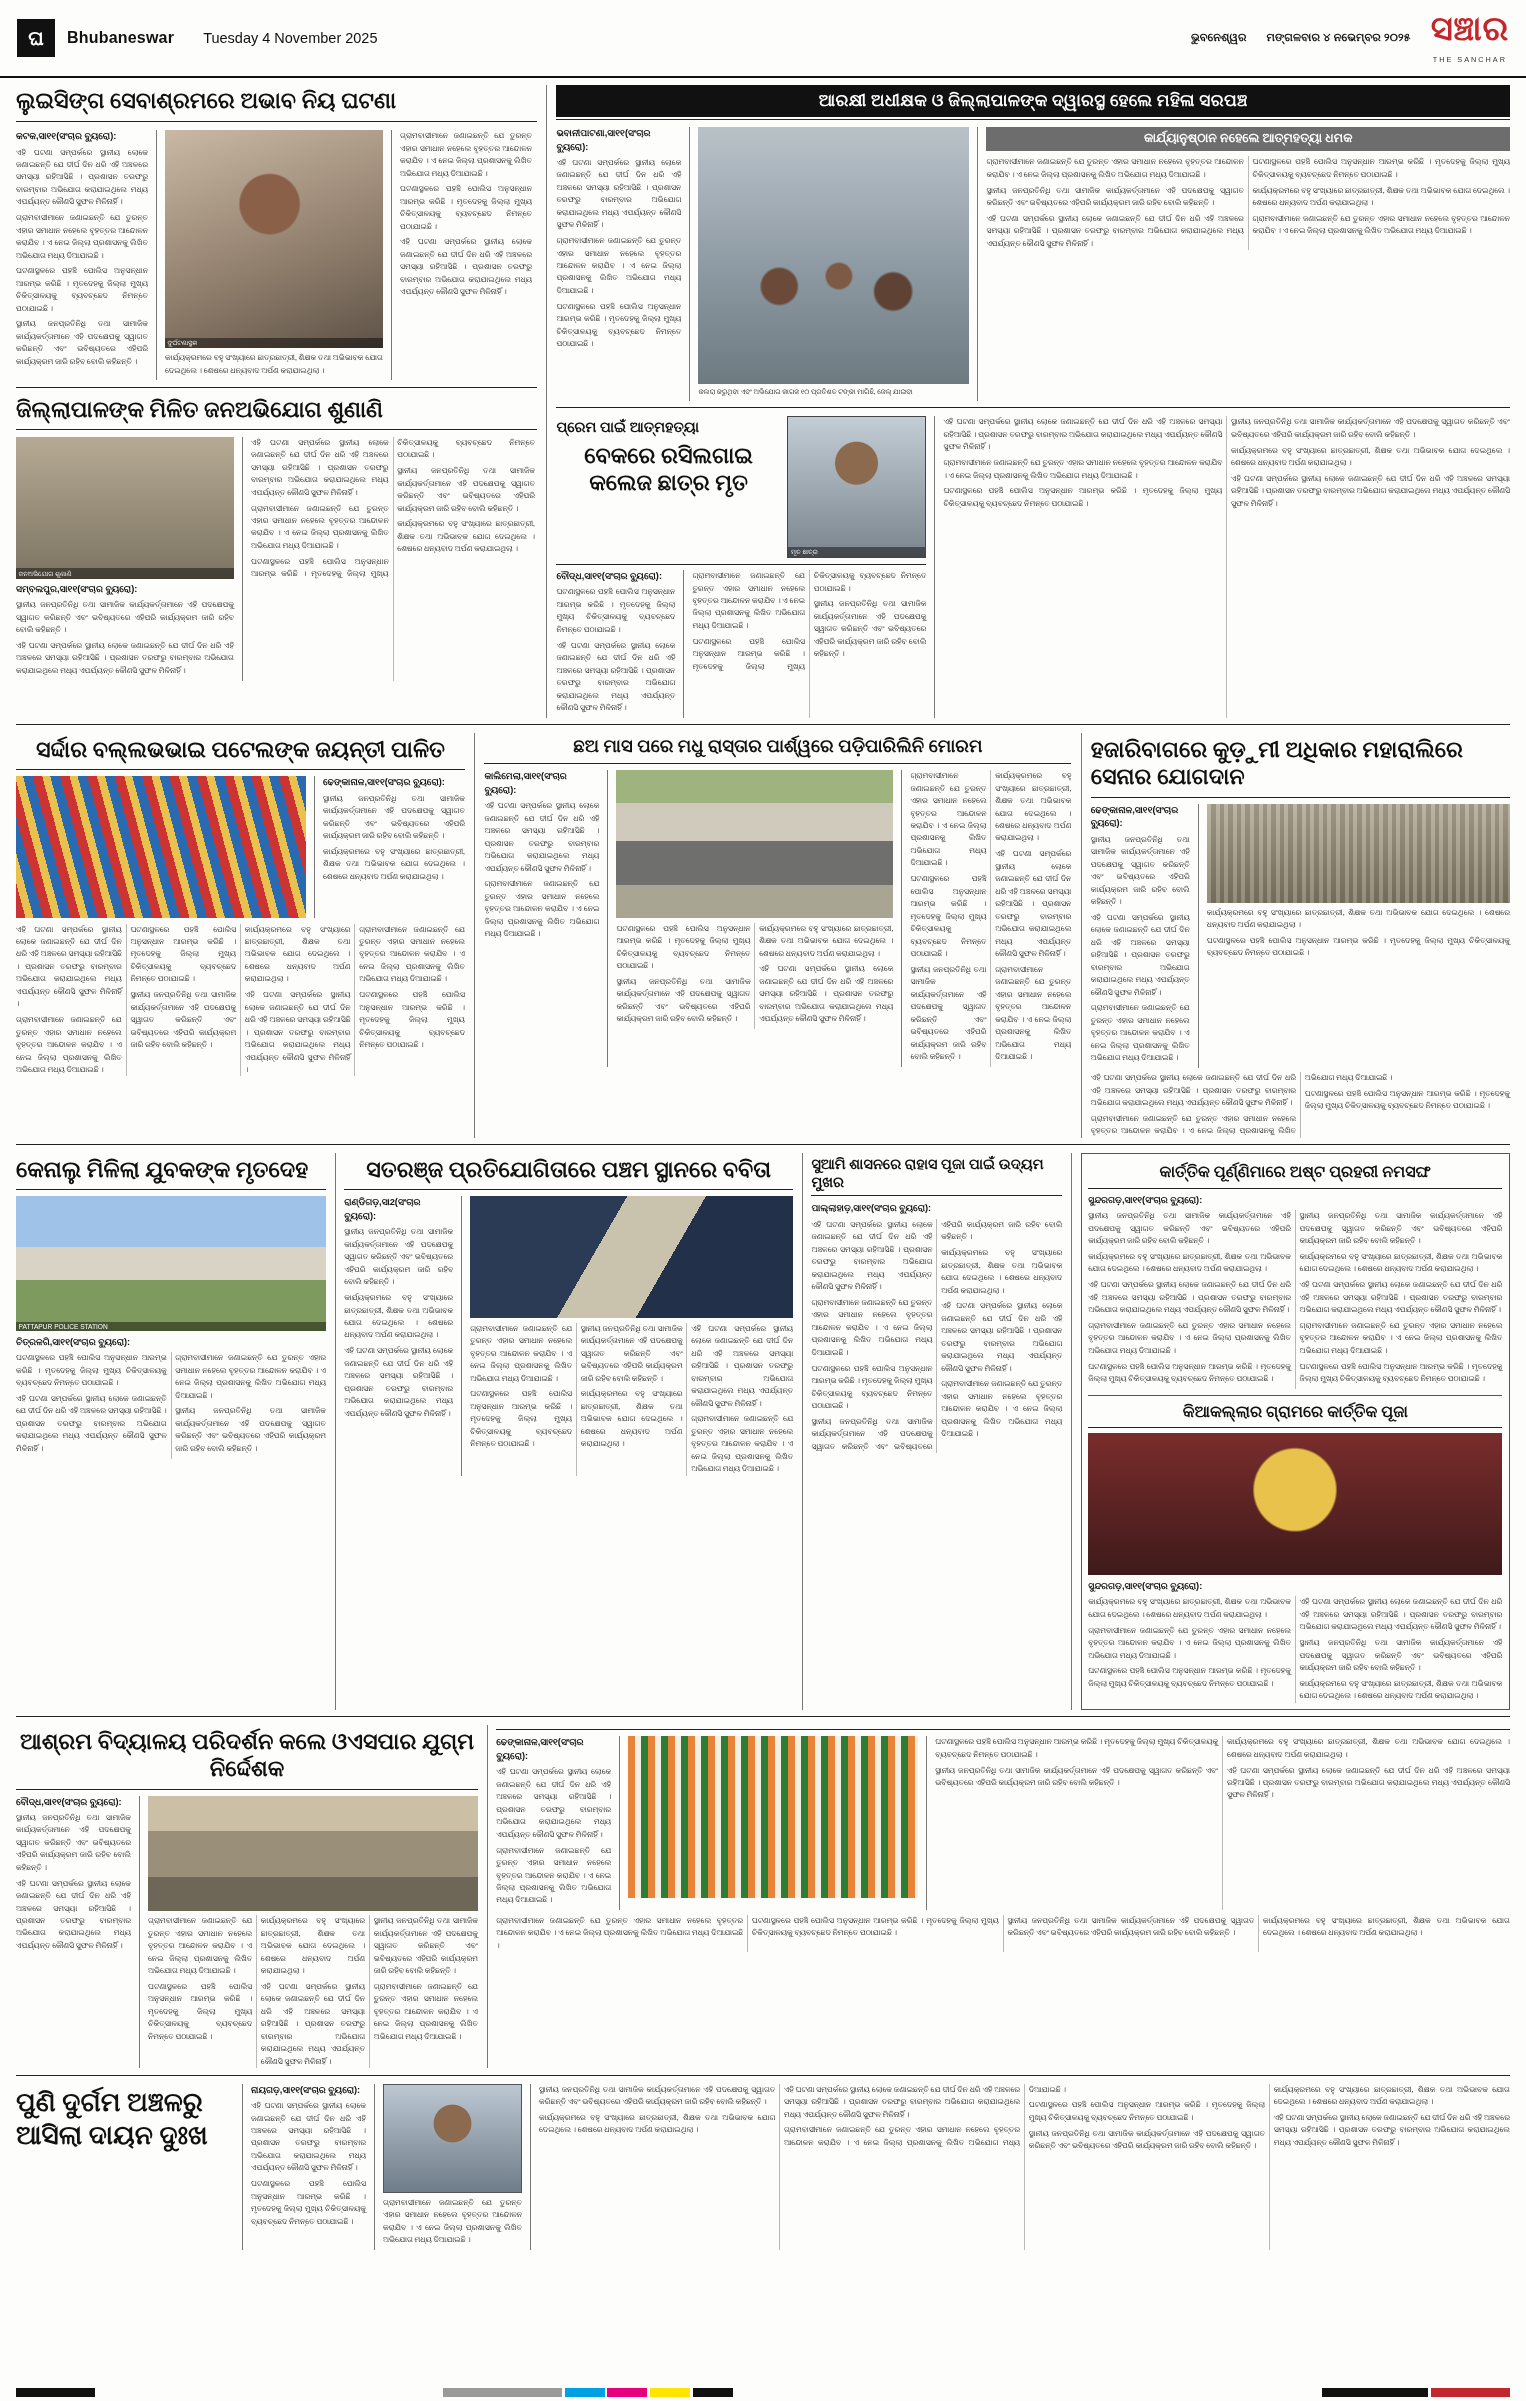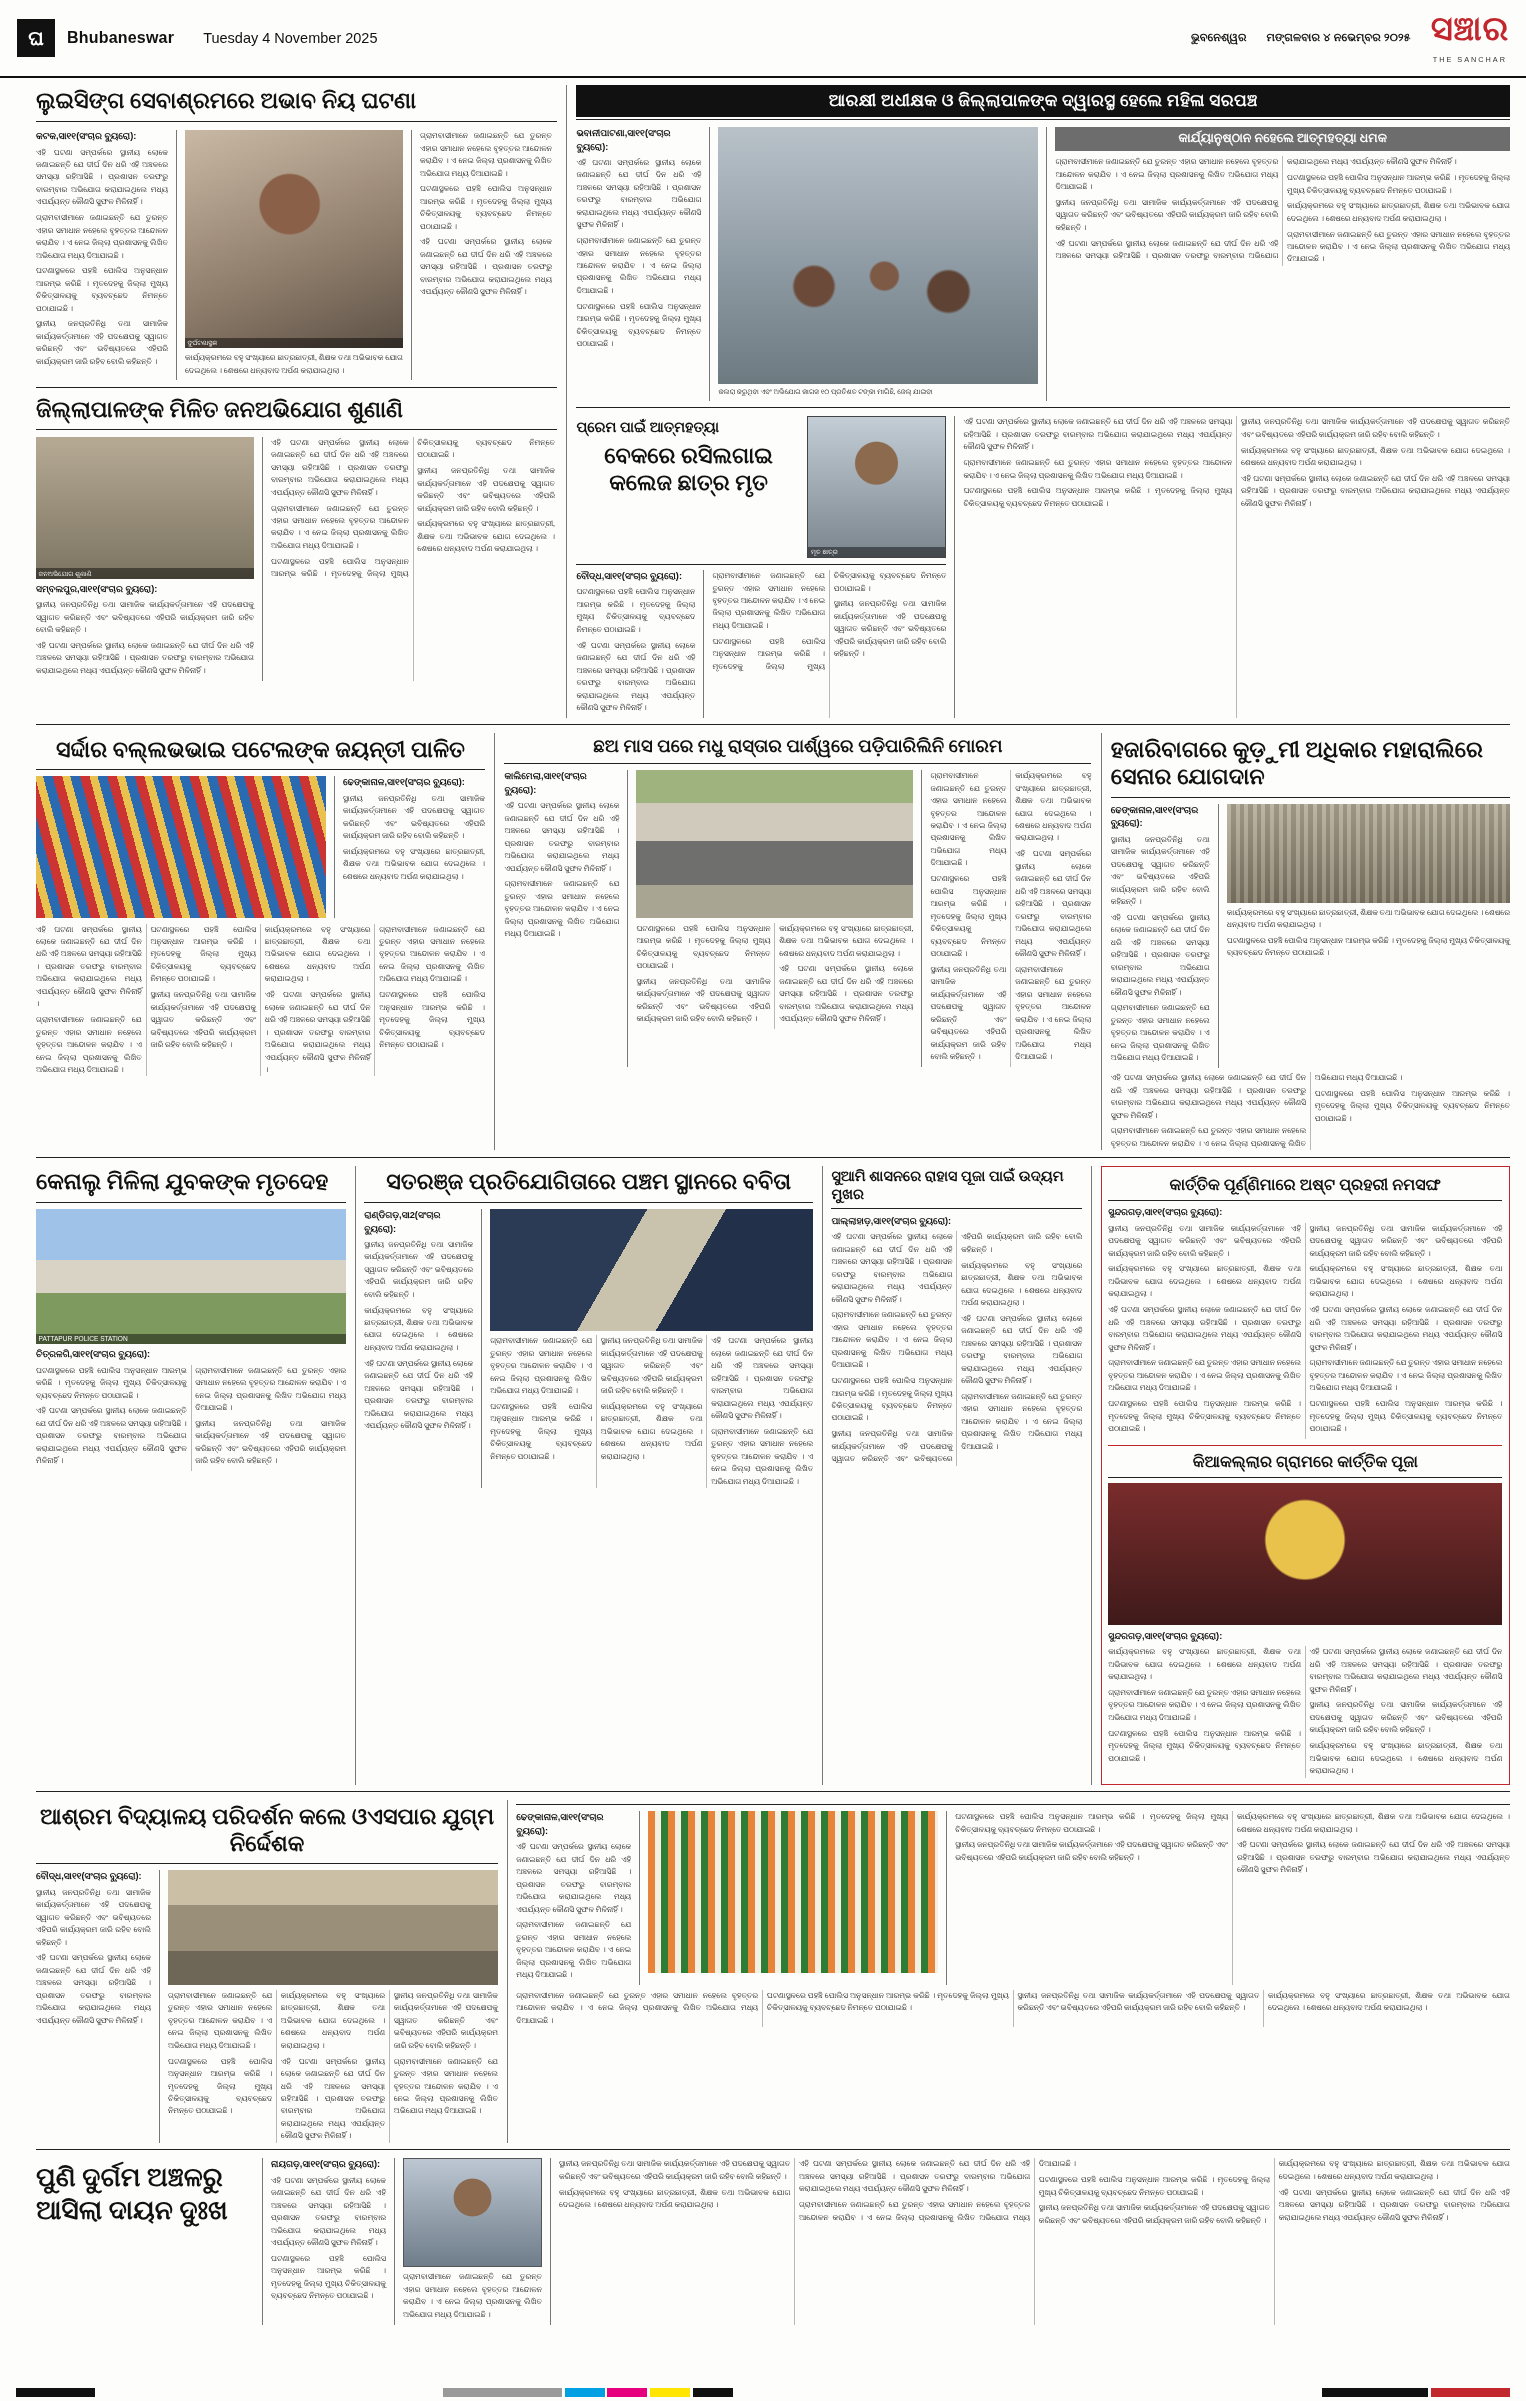--- a/index.html
+++ b/index.html
@@ -27,21 +27,21 @@
   .mh-right { margin-left:auto; display:flex; align-items:center; gap:20px; }
   .mh-or-small { font-size:11.2px; color:#111; font-weight:bold; letter-spacing:0.1px; }
   .mh-brand { text-align:center; line-height:1; }
   .mh-brand .big {
     font-size:34px; font-weight:bold; color:#c1272d; letter-spacing:0.7px;
     font-family:"Liberation Serif", serif;
   }
   .mh-brand .small { font-size:7.3px; color:#333; letter-spacing:2px; margin-top:10px; }
 
   
-  .content { padding:6.6px 16px 0 16px;margin-left:20px; }
+  .content { padding:6.6px 16px 0 16px; }
   .row { display:flex; }
   .hr { border-top:1.1px solid #222; margin:6.6px 0 8px; }
   .vr { border-left:0.8px solid #777; margin:0 8px; }
 
   
   h1.head-xl {
     font-size:31px; line-height:1.18; font-weight:bold; color:#111; margin:4px 0 6.6px;
     font-family:"Liberation Serif", serif;
   }
   h2.head-l {
@@ -238,21 +238,21 @@
         <div class="row">
           <div style="width:125px;">
             <div class="dateline">ଭବାନୀପାଟଣା,ସା୧୧(ସଂଚାର ବ୍ୟୁରୋ):</div>
             <div class="bt" style="margin-top:2.6px;">
               <p>ଏହି ଘଟଣା ସମ୍ପର୍କରେ ସ୍ଥାନୀୟ ଲୋକେ ଜଣାଇଛନ୍ତି ଯେ ଦୀର୍ଘ ଦିନ ଧରି ଏହି ଅଞ୍ଚଳରେ ସମସ୍ୟା ରହିଆସିଛି । ପ୍ରଶାସନ ତରଫରୁ ବାରମ୍ବାର ଅଭିଯୋଗ କରାଯାଇଥିଲେ ମଧ୍ୟ ଏପର୍ଯ୍ୟନ୍ତ କୌଣସି ସୁଫଳ ମିଳିନାହିଁ ।</p>
               <p>ଗ୍ରାମବାସୀମାନେ ଜଣାଇଛନ୍ତି ଯେ ତୁରନ୍ତ ଏହାର ସମାଧାନ ନହେଲେ ବୃହତ୍ତର ଆନ୍ଦୋଳନ କରାଯିବ । ଏ ନେଇ ଜିଲ୍ଲା ପ୍ରଶାସନକୁ ଲିଖିତ ଅଭିଯୋଗ ମଧ୍ୟ ଦିଆଯାଇଛି ।</p>
               <p>ଘଟଣାସ୍ଥଳରେ ପହଞ୍ଚି ପୋଲିସ ଅନୁସନ୍ଧାନ ଆରମ୍ଭ କରିଛି । ମୃତଦେହକୁ ଜିଲ୍ଲା ମୁଖ୍ୟ ଚିକିତ୍ସାଳୟକୁ ବ୍ୟବଚ୍ଛେଦ ନିମନ୍ତେ ପଠାଯାଇଛି ।</p>
             </div>
           </div>
           <div class="vr"></div>
-          <div style="width:320px;">
+          <div style="width:271px;">
             <div class="photo ph-people" style="height:257px;"></div>
             <div class="bt tiny" style="margin-top:3.3px;">
               <p>କଲରା କରୁଥିବା ଏବଂ ଅଭିଯୋଗ କାଗଜ ୧୦ ପ୍ରତିଶତ ଟଙ୍କା ମାଗିଛି, ଜେଲ୍ ଯାଇବା</p>
             </div>
           </div>
           <div class="vr"></div>
           <div style="flex:1;">
             <div class="banner-gray">କାର୍ଯ୍ୟାନୁଷ୍ଠାନ ନହେଲେ ଆତ୍ମହତ୍ୟା ଧମକ</div>
             <div class="bt cols2">
               <p>ଗ୍ରାମବାସୀମାନେ ଜଣାଇଛନ୍ତି ଯେ ତୁରନ୍ତ ଏହାର ସମାଧାନ ନହେଲେ ବୃହତ୍ତର ଆନ୍ଦୋଳନ କରାଯିବ । ଏ ନେଇ ଜିଲ୍ଲା ପ୍ରଶାସନକୁ ଲିଖିତ ଅଭିଯୋଗ ମଧ୍ୟ ଦିଆଯାଇଛି ।</p>

